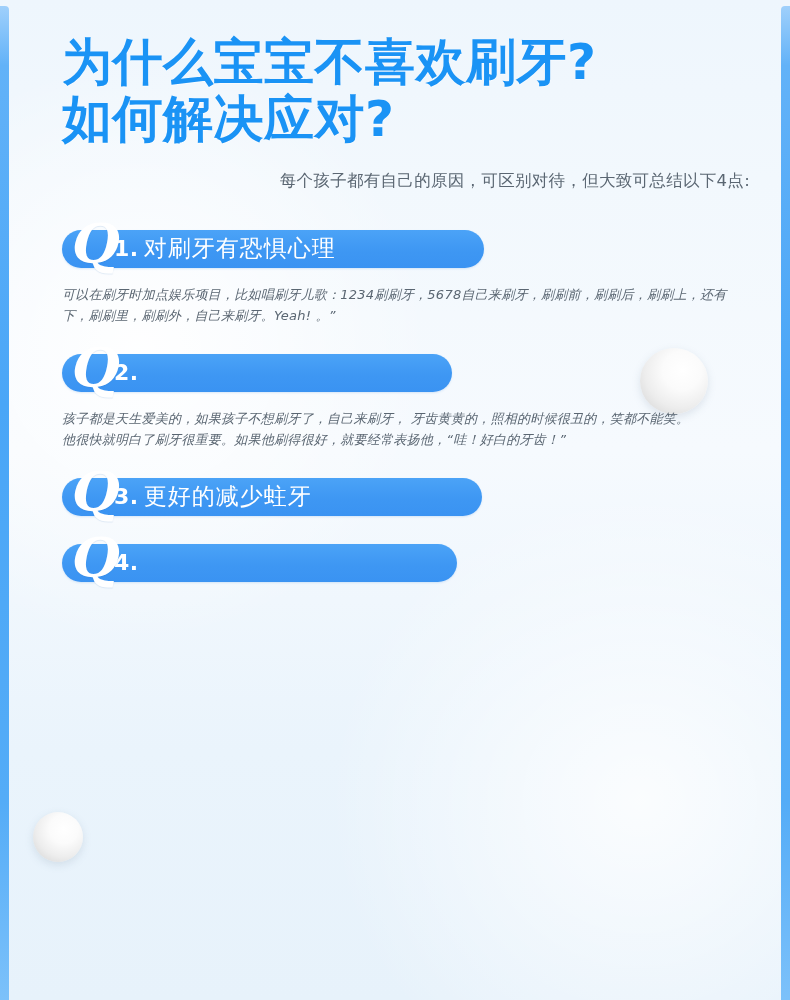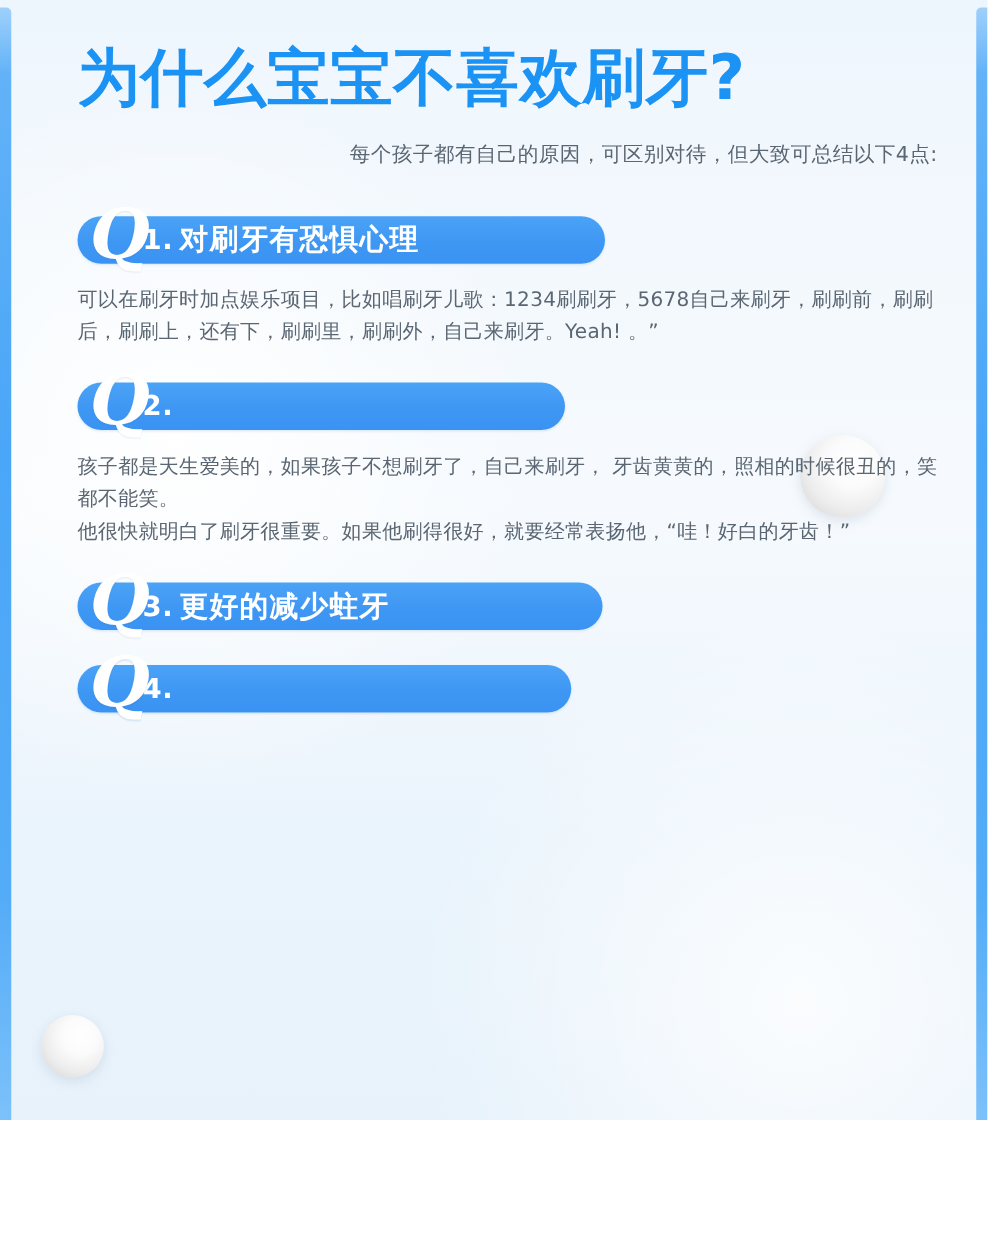--- a/index.html
+++ b/index.html
@@ -11,21 +11,21 @@
     width: 790px;
     height: 1000px;
     overflow: hidden;
     font-family: "DejaVu Sans", "Liberation Sans", sans-serif;
     background: #ffffff;
   }
 
   .page {
     position: relative;
     width: 790px;
-    height: 896px;
+    height: 1000px;
     overflow: hidden;
     background:
       linear-gradient(180deg, #eef6fd 0%, #f2f8fd 18%, #f6fafe 45%, #eaf4fc 75%, #e7f2fb 100%);
   }
 
   
   .wash-a, .wash-b {
     position: absolute;
     pointer-events: none;
     border-radius: 50%;
@@ -136,52 +136,54 @@
   }
   .q-num {
     color: #ffffff;
     font-size: 22px;
     font-weight: 700;
     letter-spacing: 0.5px;
   }
   .q-title {
     color: #ffffff;
     font-size: 23px;
-    font-weight: 700;
+    font-weight: 400;
     letter-spacing: 1px;
     margin-left: 5px;
   }
 
   .qbody {
     margin: 16px 0 0 0;
     color: #5a6672;
-    font-size: 16px;
+    font-size: 13px;
     line-height: 1.62;
     letter-spacing: 0.25px;
     white-space: pre-line;
+    font-style: italic;
   }
 </style>
 </head>
 <body>
 
 <div class="page">
 
   <div class="wash-a"></div>
   <div class="wash-b"></div>
 
   <div class="edge edge-left"></div>
   <div class="edge edge-right"></div>
 
   <div class="sphere sphere-1"></div>
   <div class="sphere sphere-2"></div>
 
   <div class="content">
 
     <h1 class="headline">
       <span class="ln">为什么宝宝不喜欢刷牙?</span>
+      <span class="ln">如何解决应对?</span>
     </h1>
 
     <p class="intro">每个孩子都有自己的原因，可区别对待，但大致可总结以下4点:</p>
 
     <section class="qblock first">
       <div class="badge">
         <div class="pill" style="width: 422px;">
           <div class="pill-inner">
             <span class="q-num">1.</span>
             <span class="q-title">对刷牙有恐惧心理</span>

